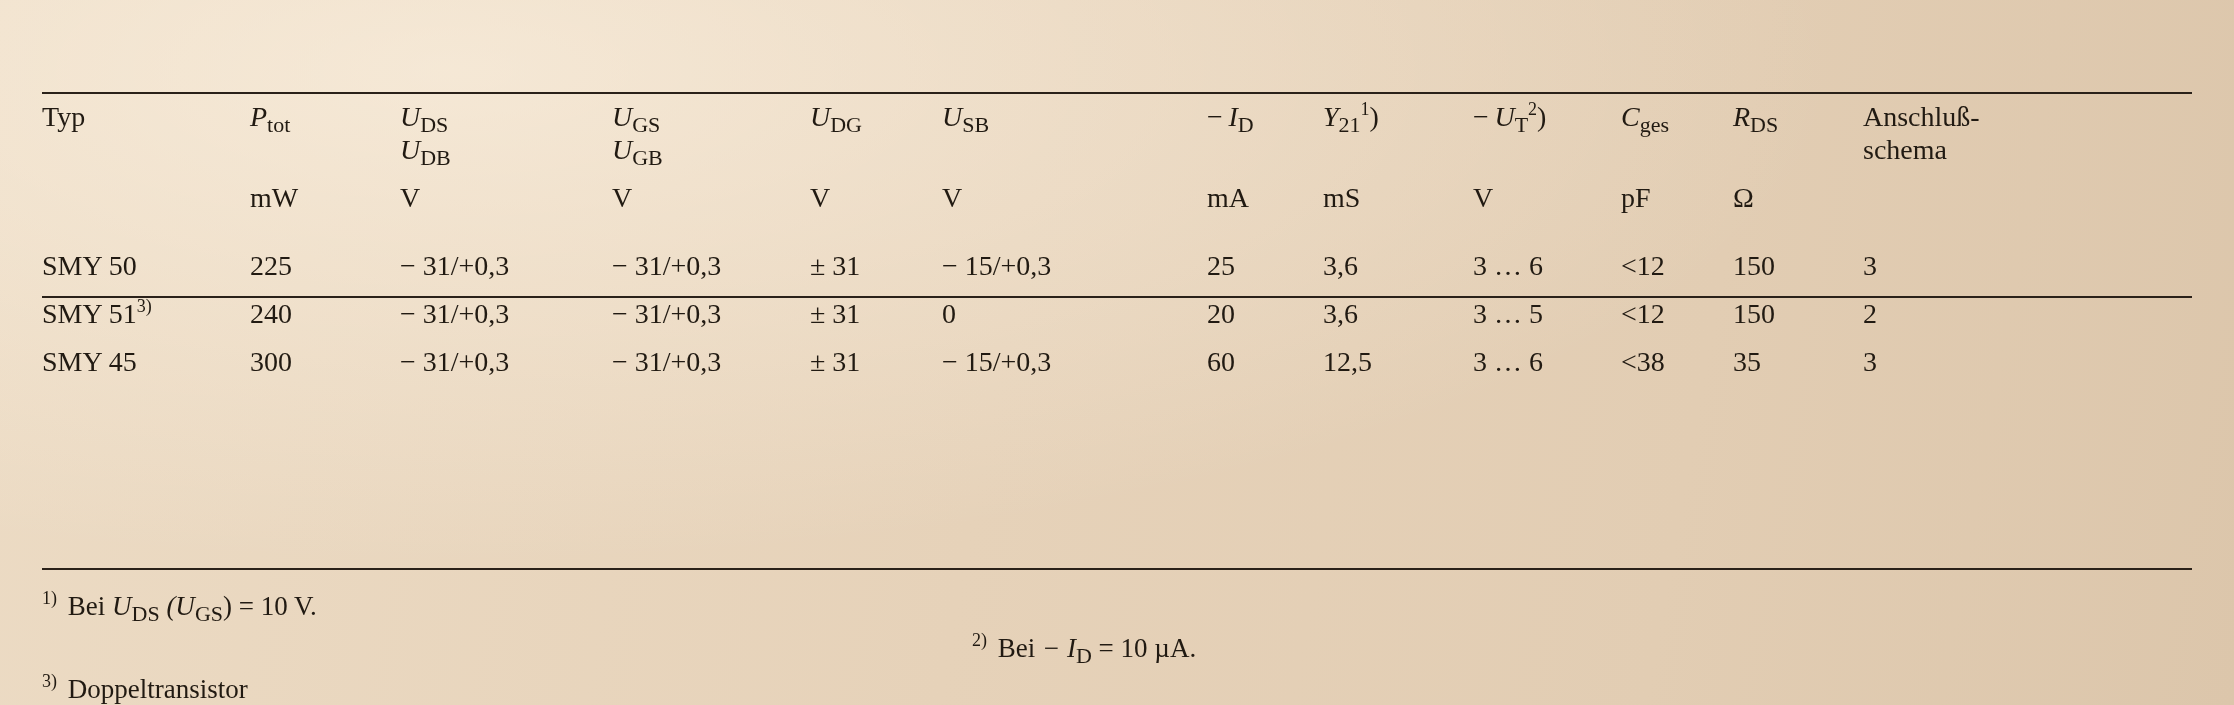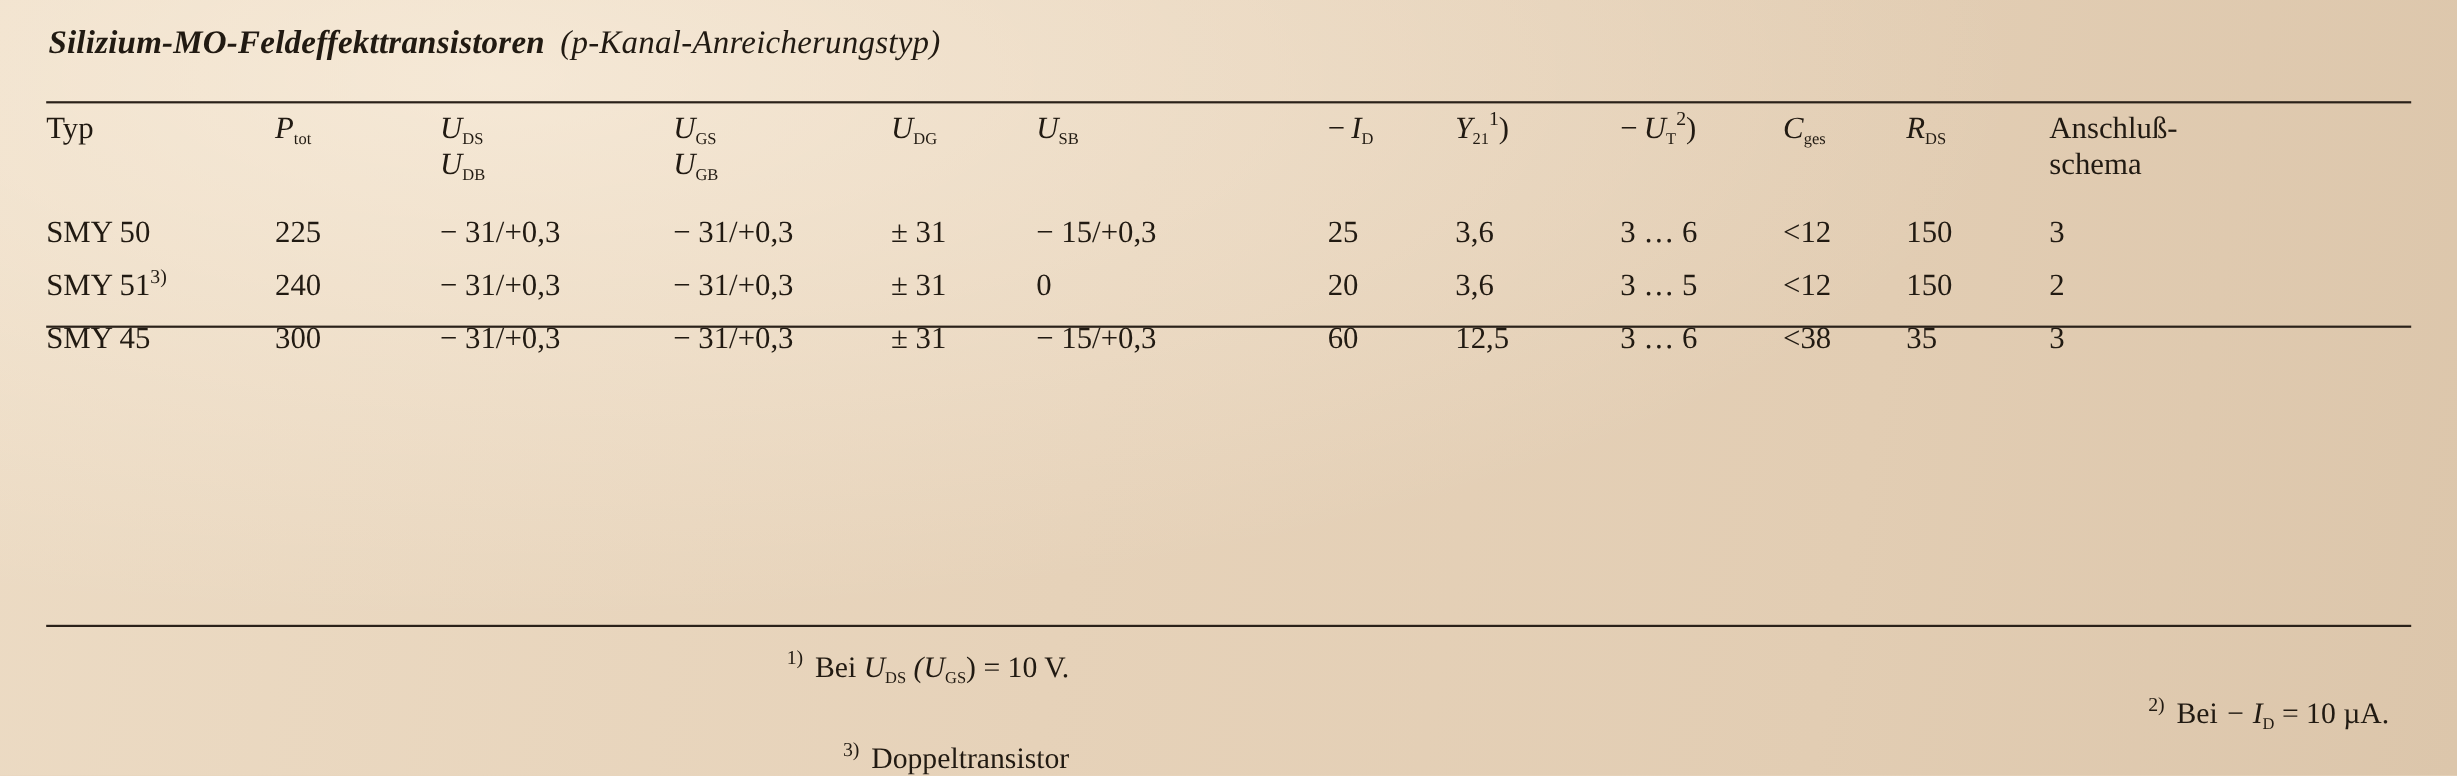--- a/index.html
+++ b/index.html
@@ -90,21 +90,21 @@
   .c-ansch { width: 200px; }
   .hdr-line2 td { height: 48px; margin-top: 16px; }
   .hdr-units td { height: 54px; }
 
   .body-row td { height: 48px; }
   .body-row.first td { padding-top: 14px; }
 
   
   .it { font-style: italic; }
   .sub {
-    font-size: 15px;
+    font-size: 22px;
     vertical-align: baseline;
     position: relative;
     top: 6px;
     font-style: normal;
   }
   .sup {
     font-size: 18px;
     vertical-align: baseline;
     position: relative;
     top: -11px;
@@ -115,41 +115,37 @@
   .footnotes {
     position: absolute;
     left: 42px;
     top: 586px;
     width: 2150px;
     font-size: 27px;
     line-height: 1.5;
   }
   .fn-row {
     display: flex;
-    text-align: right;
   }
   .fn-col-left  { width: 930px; }
   .fn-col-right { width: 1200px; margin-top: 42px; }
   .fn-mark {
     font-size: 18px;
     position: relative;
     top: -11px;
     margin-right: 4px;
   }
 </style>
 </head>
 <body>
 
 <div class="paper"></div>
 
 <div class="sheet">
 
-  <div class="title-row">
-    <span class="title-main">Silizium-MO-Feldeffekttransistoren</span><span class="title-sub">(p-Kanal-Anreicherungstyp)</span>
-  </div>
 
   <div class="rule rule-top"></div>
   <div class="rule rule-headend thin"></div>
   <div class="rule rule-bottom thin"></div>
 
   <table class="spec">
     <colgroup>
       <col class="c-typ">
         <col class="c-ptot">
         <col class="c-uds">
@@ -185,20 +181,34 @@
         <td><span class="it">U</span><span class="sub">GB</span></td>
         <td></td>
         <td></td>
         <td></td>
         <td></td>
         <td></td>
         <td></td>
         <td></td>
         <td>schema</td>
       </tr>
+      <tr class="hdr-units">
+        <td></td>
+        <td>mW</td>
+        <td>V</td>
+        <td>V</td>
+        <td>V</td>
+        <td>V</td>
+        <td>mA</td>
+        <td>mS</td>
+        <td>V</td>
+        <td>pF</td>
+        <td>Ω</td>
+        <td></td>
+      </tr>
     </thead>
     <tbody>
       <tr class="body-row first">
         <td><span>SMY 50</span><span class="sup"></span></td>
         <td>225</td>
         <td>− 31/+0,3</td>
         <td>− 31/+0,3</td>
         <td>± 31</td>
         <td>− 15/+0,3</td>
         <td>25</td>

